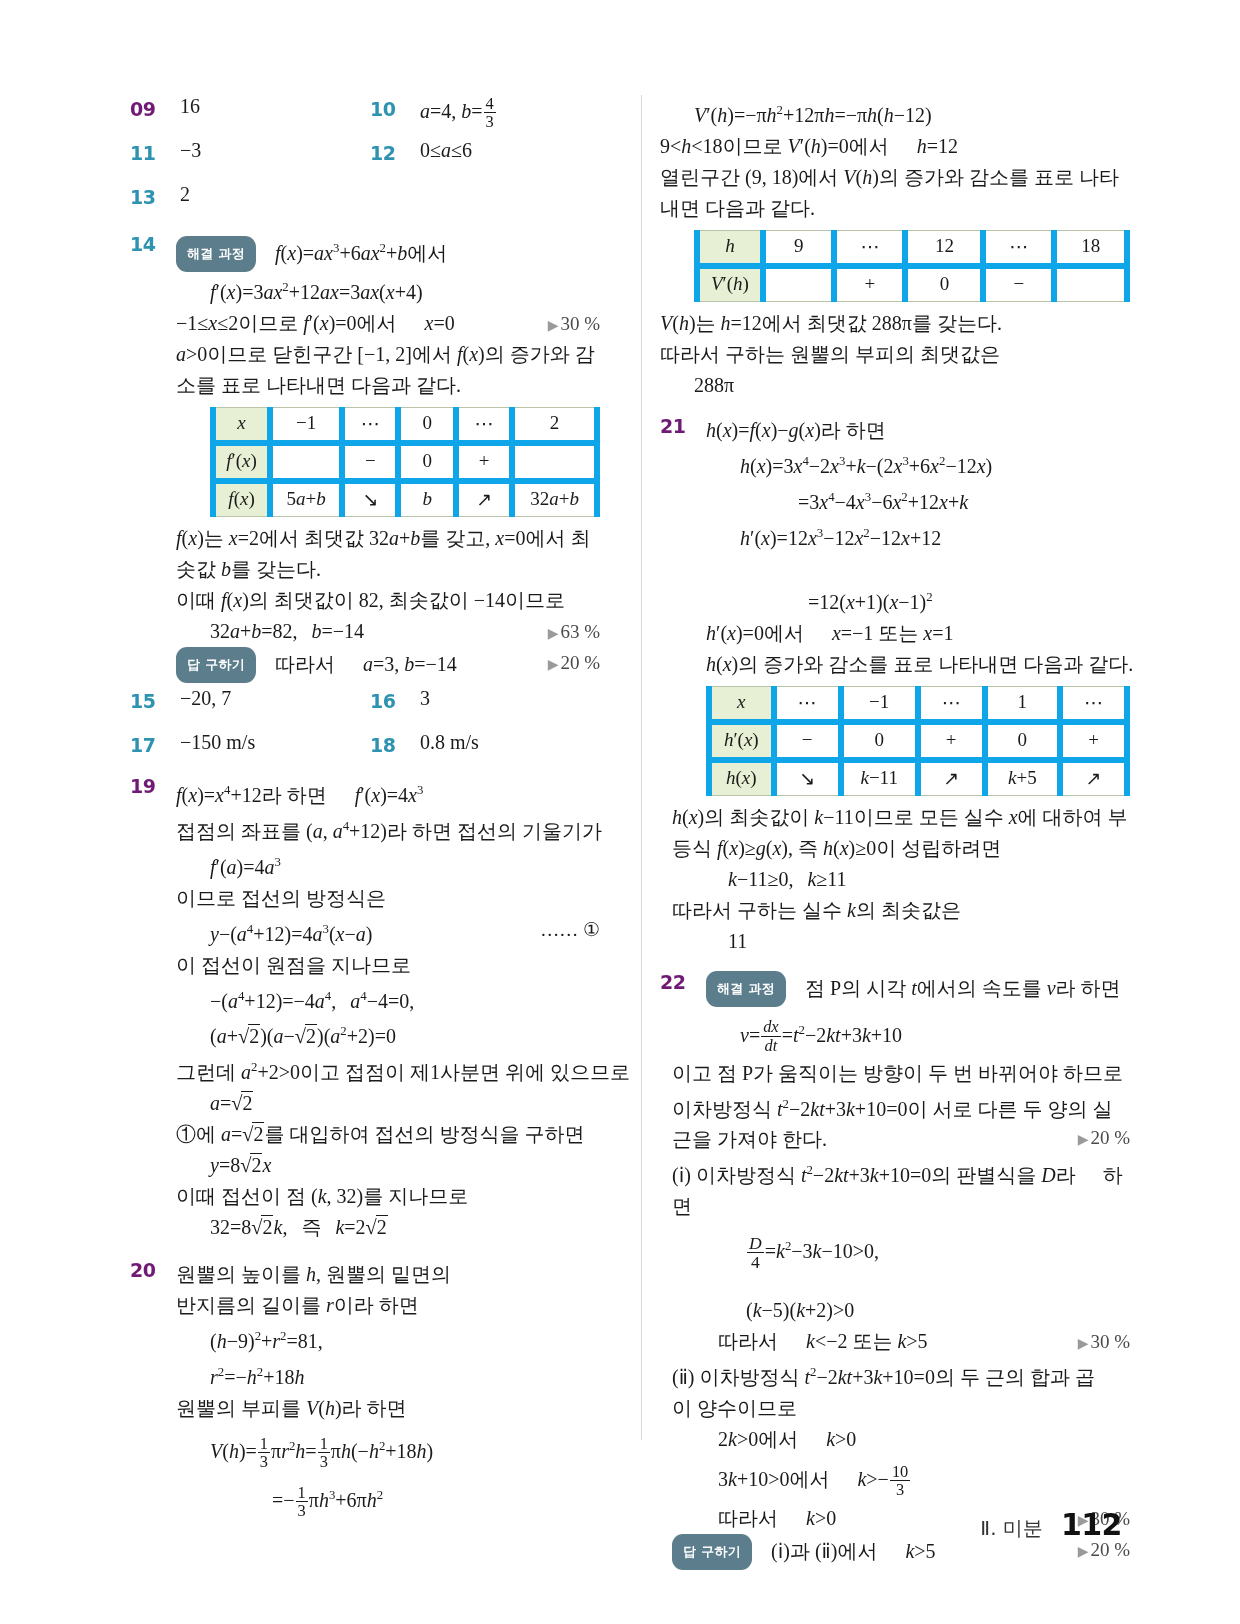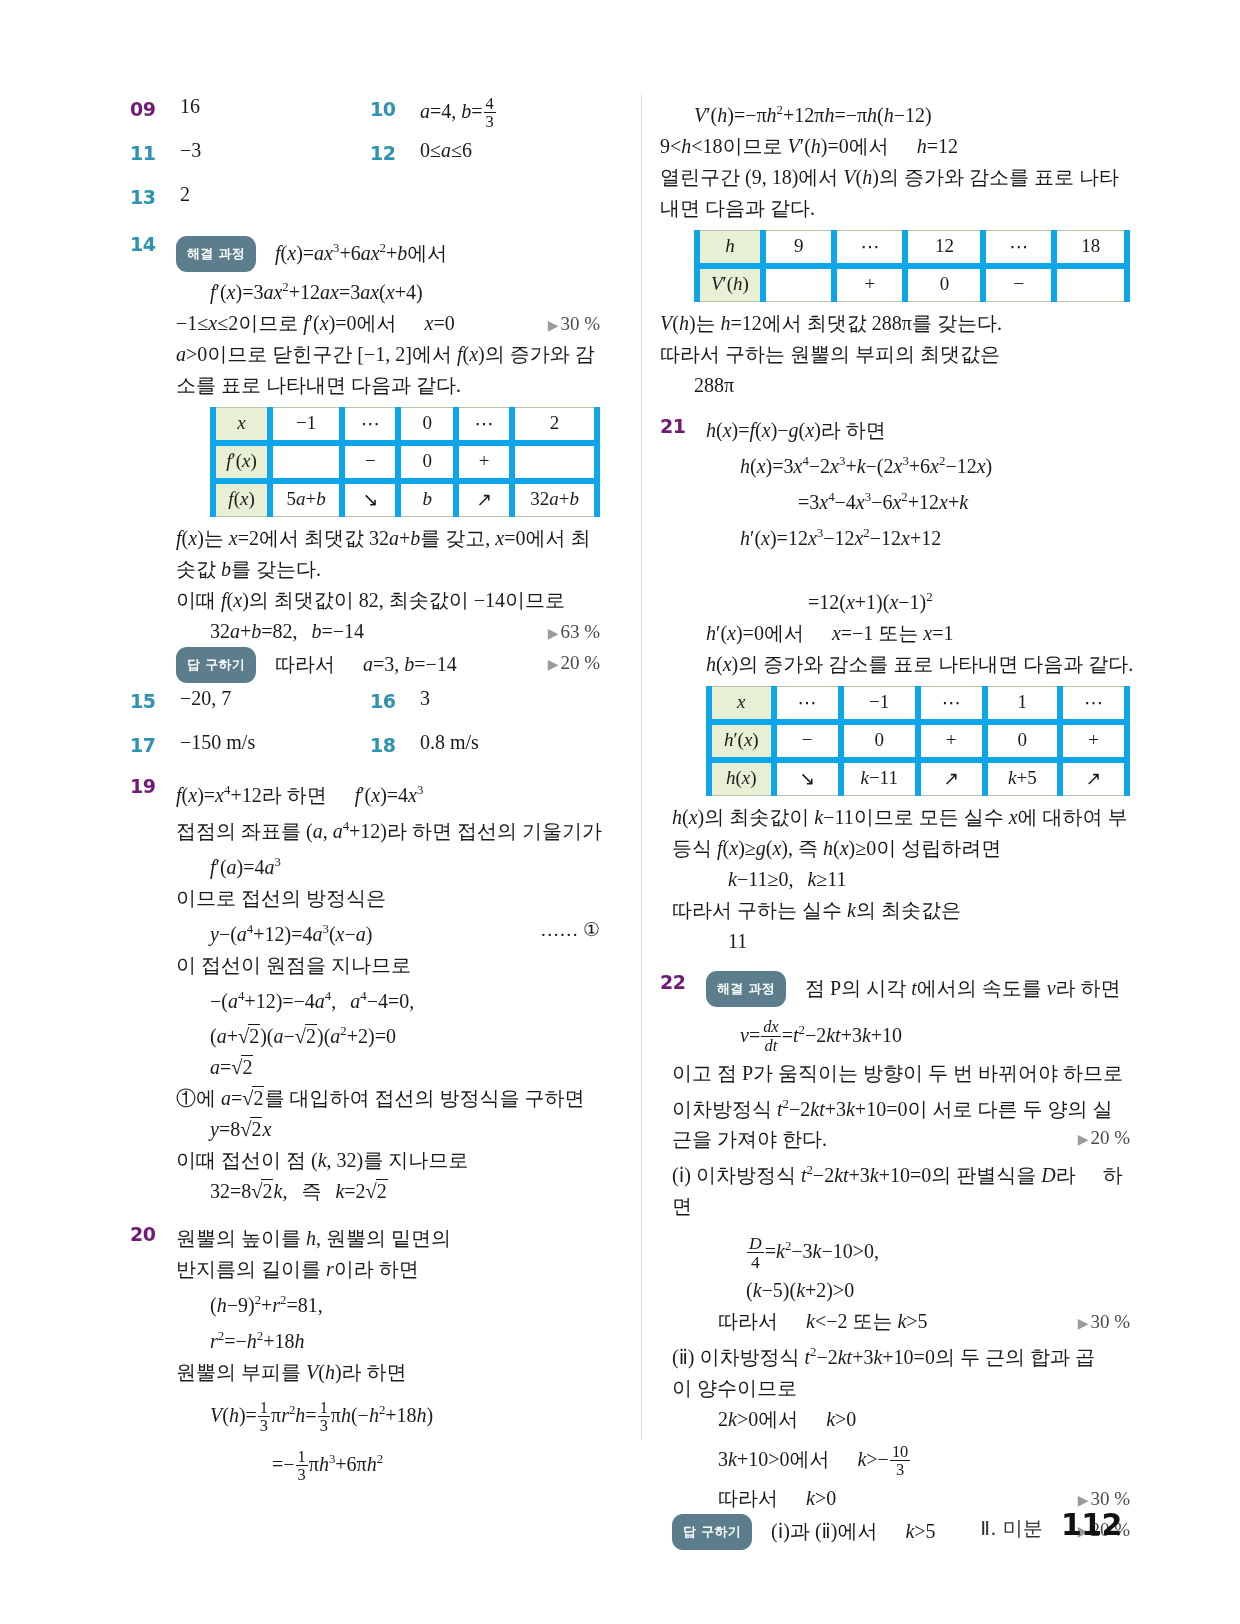--- a/index.html
+++ b/index.html
@@ -279,20 +279,23 @@
             <i class="v">y</i>−(<i class="v">a</i><sup class="e">4</sup>+12)=4<i class="v">a</i><sup class="e">3</sup>(<i class="v">x</i>−<i class="v">a</i>)
             <span class="score" style="color:#1a1a1a;">…… ①</span>
           </div>
           <div class="line">이 접선이 원점을 지나므로</div>
           <div class="line ind1">
             −(<i class="v">a</i><sup class="e">4</sup>+12)=−4<i class="v">a</i><sup class="e">4</sup>,<span class="gap-s"></span><i class="v">a</i><sup class="e">4</sup>−4=0,
           </div>
           <div class="line ind1">
             (<i class="v">a</i>+<span class="sqrt"><span class="rad">√</span><span class="body2">2</span></span>)(<i class="v">a</i>−<span class="sqrt"><span class="rad">√</span><span class="body2">2</span></span>)(<i class="v">a</i><sup class="e">2</sup>+2)=0
           </div>
+          <div class="line">
+            그런데 <i class="v">a</i><sup class="e">2</sup>+2&gt;0이고 접점이 제1사분면 위에 있으므로
+          </div>
           <div class="line ind1">
             <i class="v">a</i>=<span class="sqrt"><span class="rad">√</span><span class="body2">2</span></span>
           </div>
           <div class="line">
             ①에 <i class="v">a</i>=<span class="sqrt"><span class="rad">√</span><span class="body2">2</span></span>를 대입하여 접선의 방정식을 구하면
           </div>
           <div class="line ind1">
             <i class="v">y</i>=8<span class="sqrt"><span class="rad">√</span><span class="body2">2</span></span><i class="v">x</i>
           </div>
           <div class="line">
@@ -459,21 +462,21 @@
           <div class="line wrap scoreline" style="margin-left:-34px;">
             이고 점 P가 움직이는 방향이 두 번 바뀌어야 하므로 이차방정식 <i class="v">t</i><sup class="e">2</sup>−2<i class="v">kt</i>+3<i class="v">k</i>+10=0이 서로 다른 두 양의 실근을 가져야 한다.
             <span class="score" style="top:auto; bottom:0;"><span class="tri">▶</span><span>20 %</span></span>
           </div>
           <div class="line wrap" style="margin-left:-34px;">
             (ⅰ) 이차방정식 <i class="v">t</i><sup class="e">2</sup>−2<i class="v">kt</i>+3<i class="v">k</i>+10=0의 판별식을 <i class="v">D</i>라 <span style="display:inline-block;width:22px"></span>하면
           </div>
           <div class="line" style="padding-left:40px; line-height:48px;">
             <span class="frac" style="font-size:0.88em;"><span class="num"><i class="v">D</i></span><span class="den">4</span></span>=<i class="v">k</i><sup class="e">2</sup>−3<i class="v">k</i>−10&gt;0,
           </div>
-          <div class="line" style="padding-left:40px;">
+          <div class="line" style="padding-left:40px;margin-top:20px;">
             (<i class="v">k</i>−5)(<i class="v">k</i>+2)&gt;0
           </div>
           <div class="line scoreline" style="padding-left:12px;">
             따라서<span class="gap"></span><i class="v">k</i>&lt;−2 또는 <i class="v">k</i>&gt;5
             <span class="score"><span class="tri">▶</span><span>30 %</span></span>
           </div>
           <div class="line wrap" style="margin-left:-34px;">
             (ⅱ) 이차방정식 <i class="v">t</i><sup class="e">2</sup>−2<i class="v">kt</i>+3<i class="v">k</i>+10=0의 두 근의 합과 곱<span style="display:inline-block;width:22px"></span>이 양수이므로
           </div>
           <div class="line" style="padding-left:12px;">

